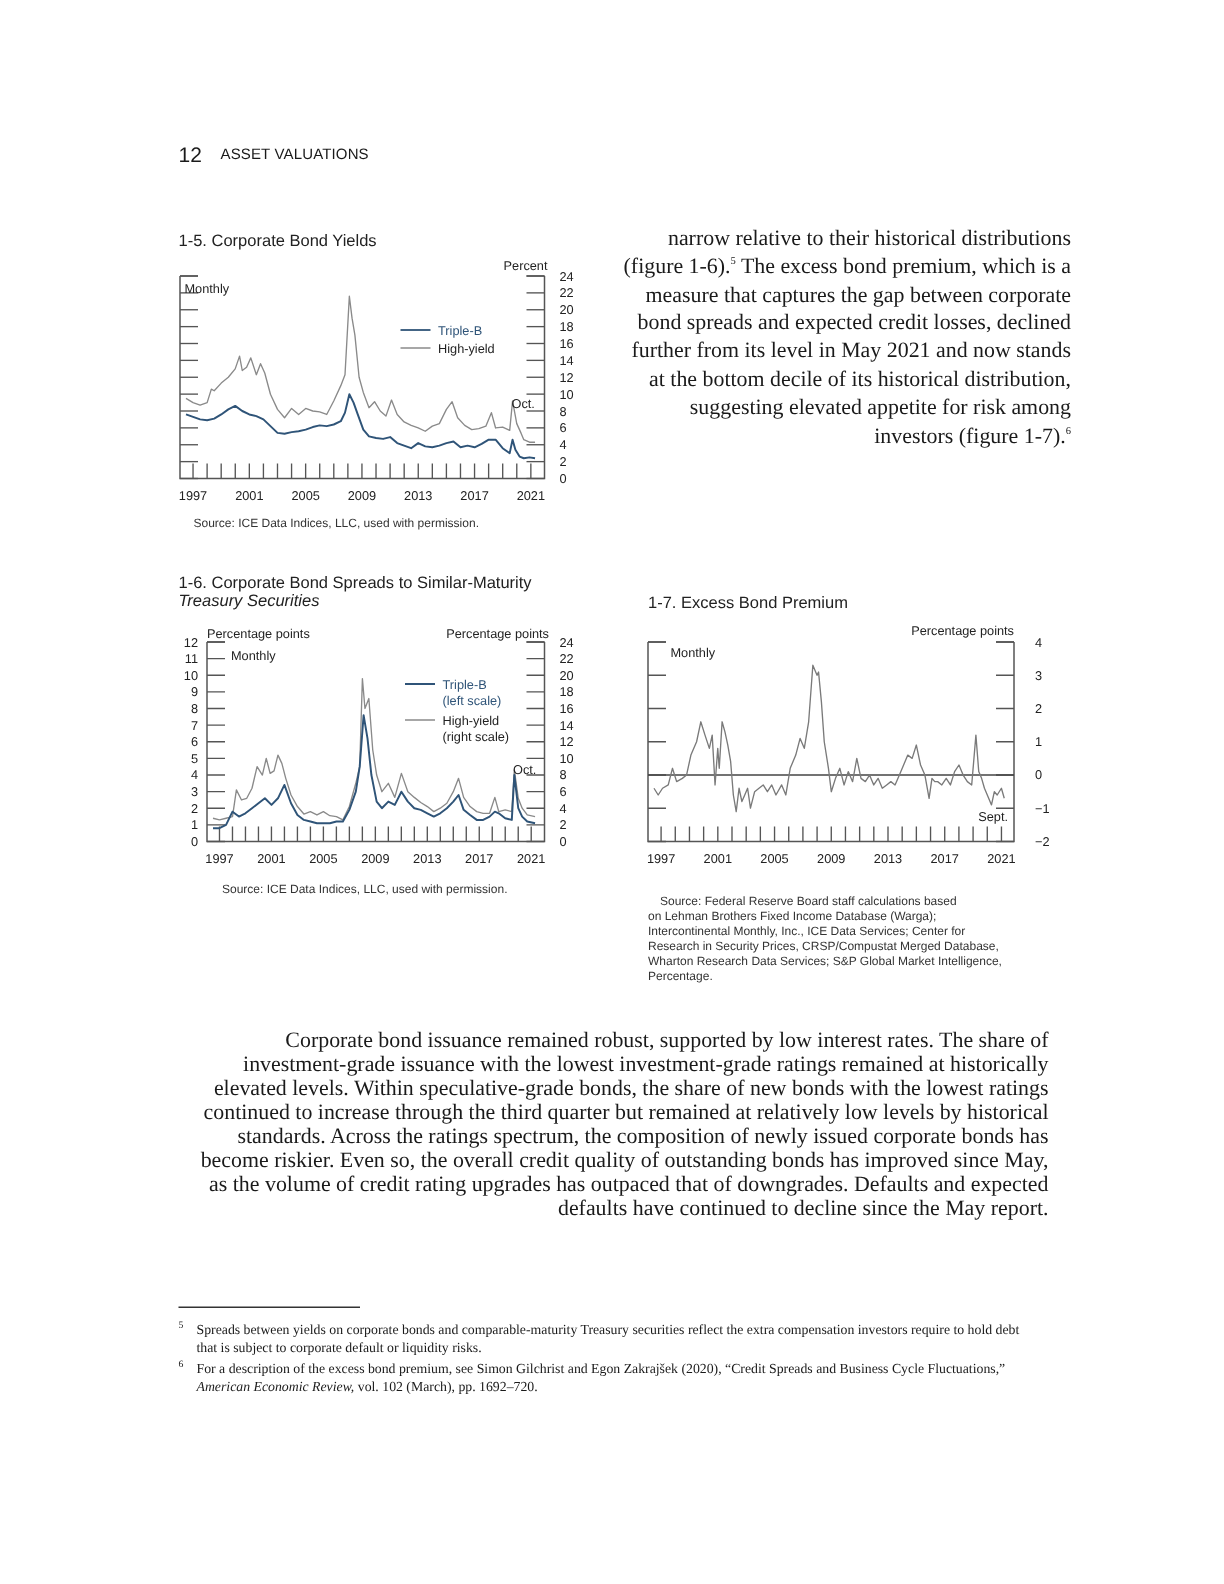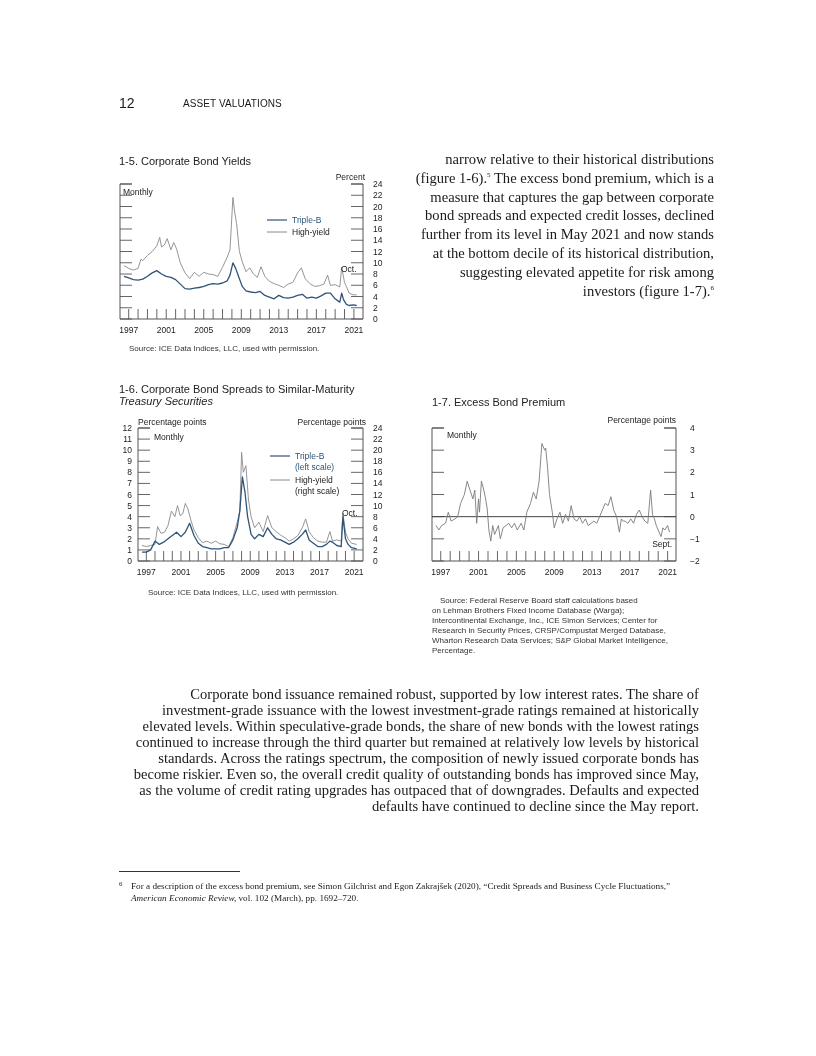--- a/index.html
+++ b/index.html
@@ -1,21 +1,21 @@
 <!DOCTYPE html>
 <html><head>
 <meta charset="utf-8">
 <style>
   html, body { margin: 0; padding: 0; background: #ffffff; }
   body { width: 816px; height: 1056px; position: relative; overflow: hidden; color: #1a1a1a; }
   .sans { font-family: "Liberation Sans", "DejaVu Sans", sans-serif; }
   .serif { font-family: "Liberation Serif", "DejaVu Serif", serif; }
   .abs { position: absolute; }
   .page-num { left: 119px; top: 95px; font-size: 14px; }
-  .running-head { left: 147px; top: 98px; font-size: 10px; letter-spacing: 0.1px; margin-left: 36px; }
+  .running-head { left: 147px; top: 98px; font-size: 10px; letter-spacing: 0.1px; }
   .fig-title { font-size: 11px; color: #222; line-height: 12px; text-align: center; }
   .source { font-size: 8px; color: #333; line-height: 10px; }
   .body-right { left: 414px; top: 150px; width: 300px; font-size: 14.6px; line-height: 18.8px; }
   .body-main { left: 119px; top: 686px; width: 580px; font-size: 14.6px; line-height: 16px; text-align: justify; }
   .body-main p, .body-right p { margin: 0; text-align: right; }
   sup { font-size: 7px; vertical-align: super; line-height: 0; }
   .fn-rule { left: 119px; top: 871px; width: 121px; height: 0; border-top: 1px solid #333; }
   .footnotes { left: 119px; top: 880px; width: 570px; font-size: 9.2px; line-height: 12px; }
   .fn { position: relative; padding-left: 12px; margin-bottom: 2px; }
   .fn .num { position: absolute; left: 0; top: -2px; font-size: 6.5px; }
@@ -286,33 +286,37 @@
       <line x1="12" y1="106.66666666666666" x2="256" y2="106.66666666666666" stroke="#444" stroke-width="1"></line>
       <polyline points="16.0,115.5 18.8,120.0 21.7,115.5 25.5,113.3 28.3,102.2 31.1,111.1 34.9,108.9 37.7,106.7 40.6,93.4 44.4,84.5 47.2,71.2 50.0,80.1 52.9,88.9 54.8,80.1 56.7,113.3 58.5,88.9 59.5,102.2 61.4,71.2 63.3,77.9 65.2,86.7 67.1,97.8 68.9,120.0 70.8,131.1 72.7,115.5 74.6,124.4 76.5,120.0 78.4,115.5 80.3,128.8 83.1,117.8 86.0,115.5 88.8,113.3 91.6,117.8 94.5,113.3 97.3,120.0 101.1,113.3 103.9,120.0 106.8,102.2 110.5,93.4 113.4,82.3 116.2,88.9 119.1,71.2 121.9,33.5 124.7,40.2 125.7,38.0 127.6,57.9 129.5,84.5 132.3,102.2 134.2,117.8 137.0,108.9 139.9,102.2 142.7,113.3 145.5,104.4 148.4,111.1 151.2,95.6 154.0,108.9 156.9,111.1 159.7,106.7 162.5,113.3 165.4,108.9 168.2,115.5 171.1,113.3 173.9,111.1 176.7,113.3 179.6,106.7 182.4,100.0 185.2,93.4 188.1,95.6 190.9,86.7 193.7,100.0 196.6,106.7 199.4,122.2 201.3,108.9 203.2,111.1 205.1,111.1 207.9,113.3 210.8,108.9 213.6,113.3 216.4,104.4 219.3,100.0 222.1,106.7 224.9,111.1 227.8,113.3 230.6,80.1 232.5,104.4 234.4,108.9 236.3,115.5 238.2,120.0 241.0,126.6 242.9,117.8 244.8,120.0 247.6,115.5 249.5,122.2" fill="none" stroke="#7a7a7a" stroke-width="0.9" stroke-linejoin="round"></polyline>
     </g>
   <text x="256" y="13" font-size="8.5" fill="#222" text-anchor="end">Percentage points</text>
   <text x="27" y="28" font-size="8.5" fill="#222">Monthly</text>
   <text x="252" y="137" font-size="8.5" fill="#222" text-anchor="end">Sept.</text>
 </svg>
 <div class="abs sans source" style="left:432px; top:596px; width:285px;">
   <div style="padding-left:8px;">Source: Federal Reserve Board staff calculations based</div>
   <div>on Lehman Brothers Fixed Income Database (Warga);</div>
-  <div>Intercontinental Exchange, Inc., ICE Simon Services; Center for</div>
+  <div>Intercontinental Monthly, Inc., ICE Data Services; Center for</div>
   <div>Research in Security Prices, CRSP/Compustat Merged Database,</div>
   <div>Wharton Research Data Services; S&amp;P Global Market Intelligence,</div>
   <div>Percentage.</div>
 </div>
 
 <div class="abs serif body-right">
   <p><span>narrow relative to their historical distribu­tions (figure 1-6).</span><sup>5</sup><span> The excess bond pre­mium, which is a measure that captures the gap between corporate bond spreads and expected credit losses, declined further from its level in May 2021 and now stands at the bottom decile of its historical distribution, suggesting elevated appetite for risk among investors (figure 1-7).</span><sup>6</sup></p>
 </div>
 
 <div class="abs serif body-main">
   <p>Corporate bond issuance remained robust, supported by low interest rates. The share of investment-grade issuance with the lowest investment-grade ratings remained at historically elevated levels. Within speculative-grade bonds, the share of new bonds with the lowest ratings continued to increase through the third quarter but remained at relatively low levels by historical standards. Across the ratings spectrum, the composition of newly issued corpo­rate bonds has become riskier. Even so, the overall credit quality of outstanding bonds has improved since May, as the volume of credit rating upgrades has outpaced that of down­grades. Defaults and expected defaults have continued to decline since the May report.</p>
 </div>
 
 <div class="abs fn-rule"></div>
 <div class="abs serif footnotes">
+  <div class="fn">
+    <span class="num">5</span>
+    <span>Spreads between yields on corporate bonds and comparable-maturity Treasury securities reflect the extra compensation investors require to hold debt that is subject to corporate default or liquidity risks.</span>
+  </div>
   <div class="fn">
     <span class="num">6</span>
     <span>For a description of the excess bond premium, see Simon Gilchrist and Egon Zakrajšek (2020), “Credit Spreads and Busi­ness Cycle Fluctuations,” </span><i>American Economic Review,</i><span> vol. 102 (March), pp. 1692–720.</span>
   </div>
 </div>
 
 </body></html>

